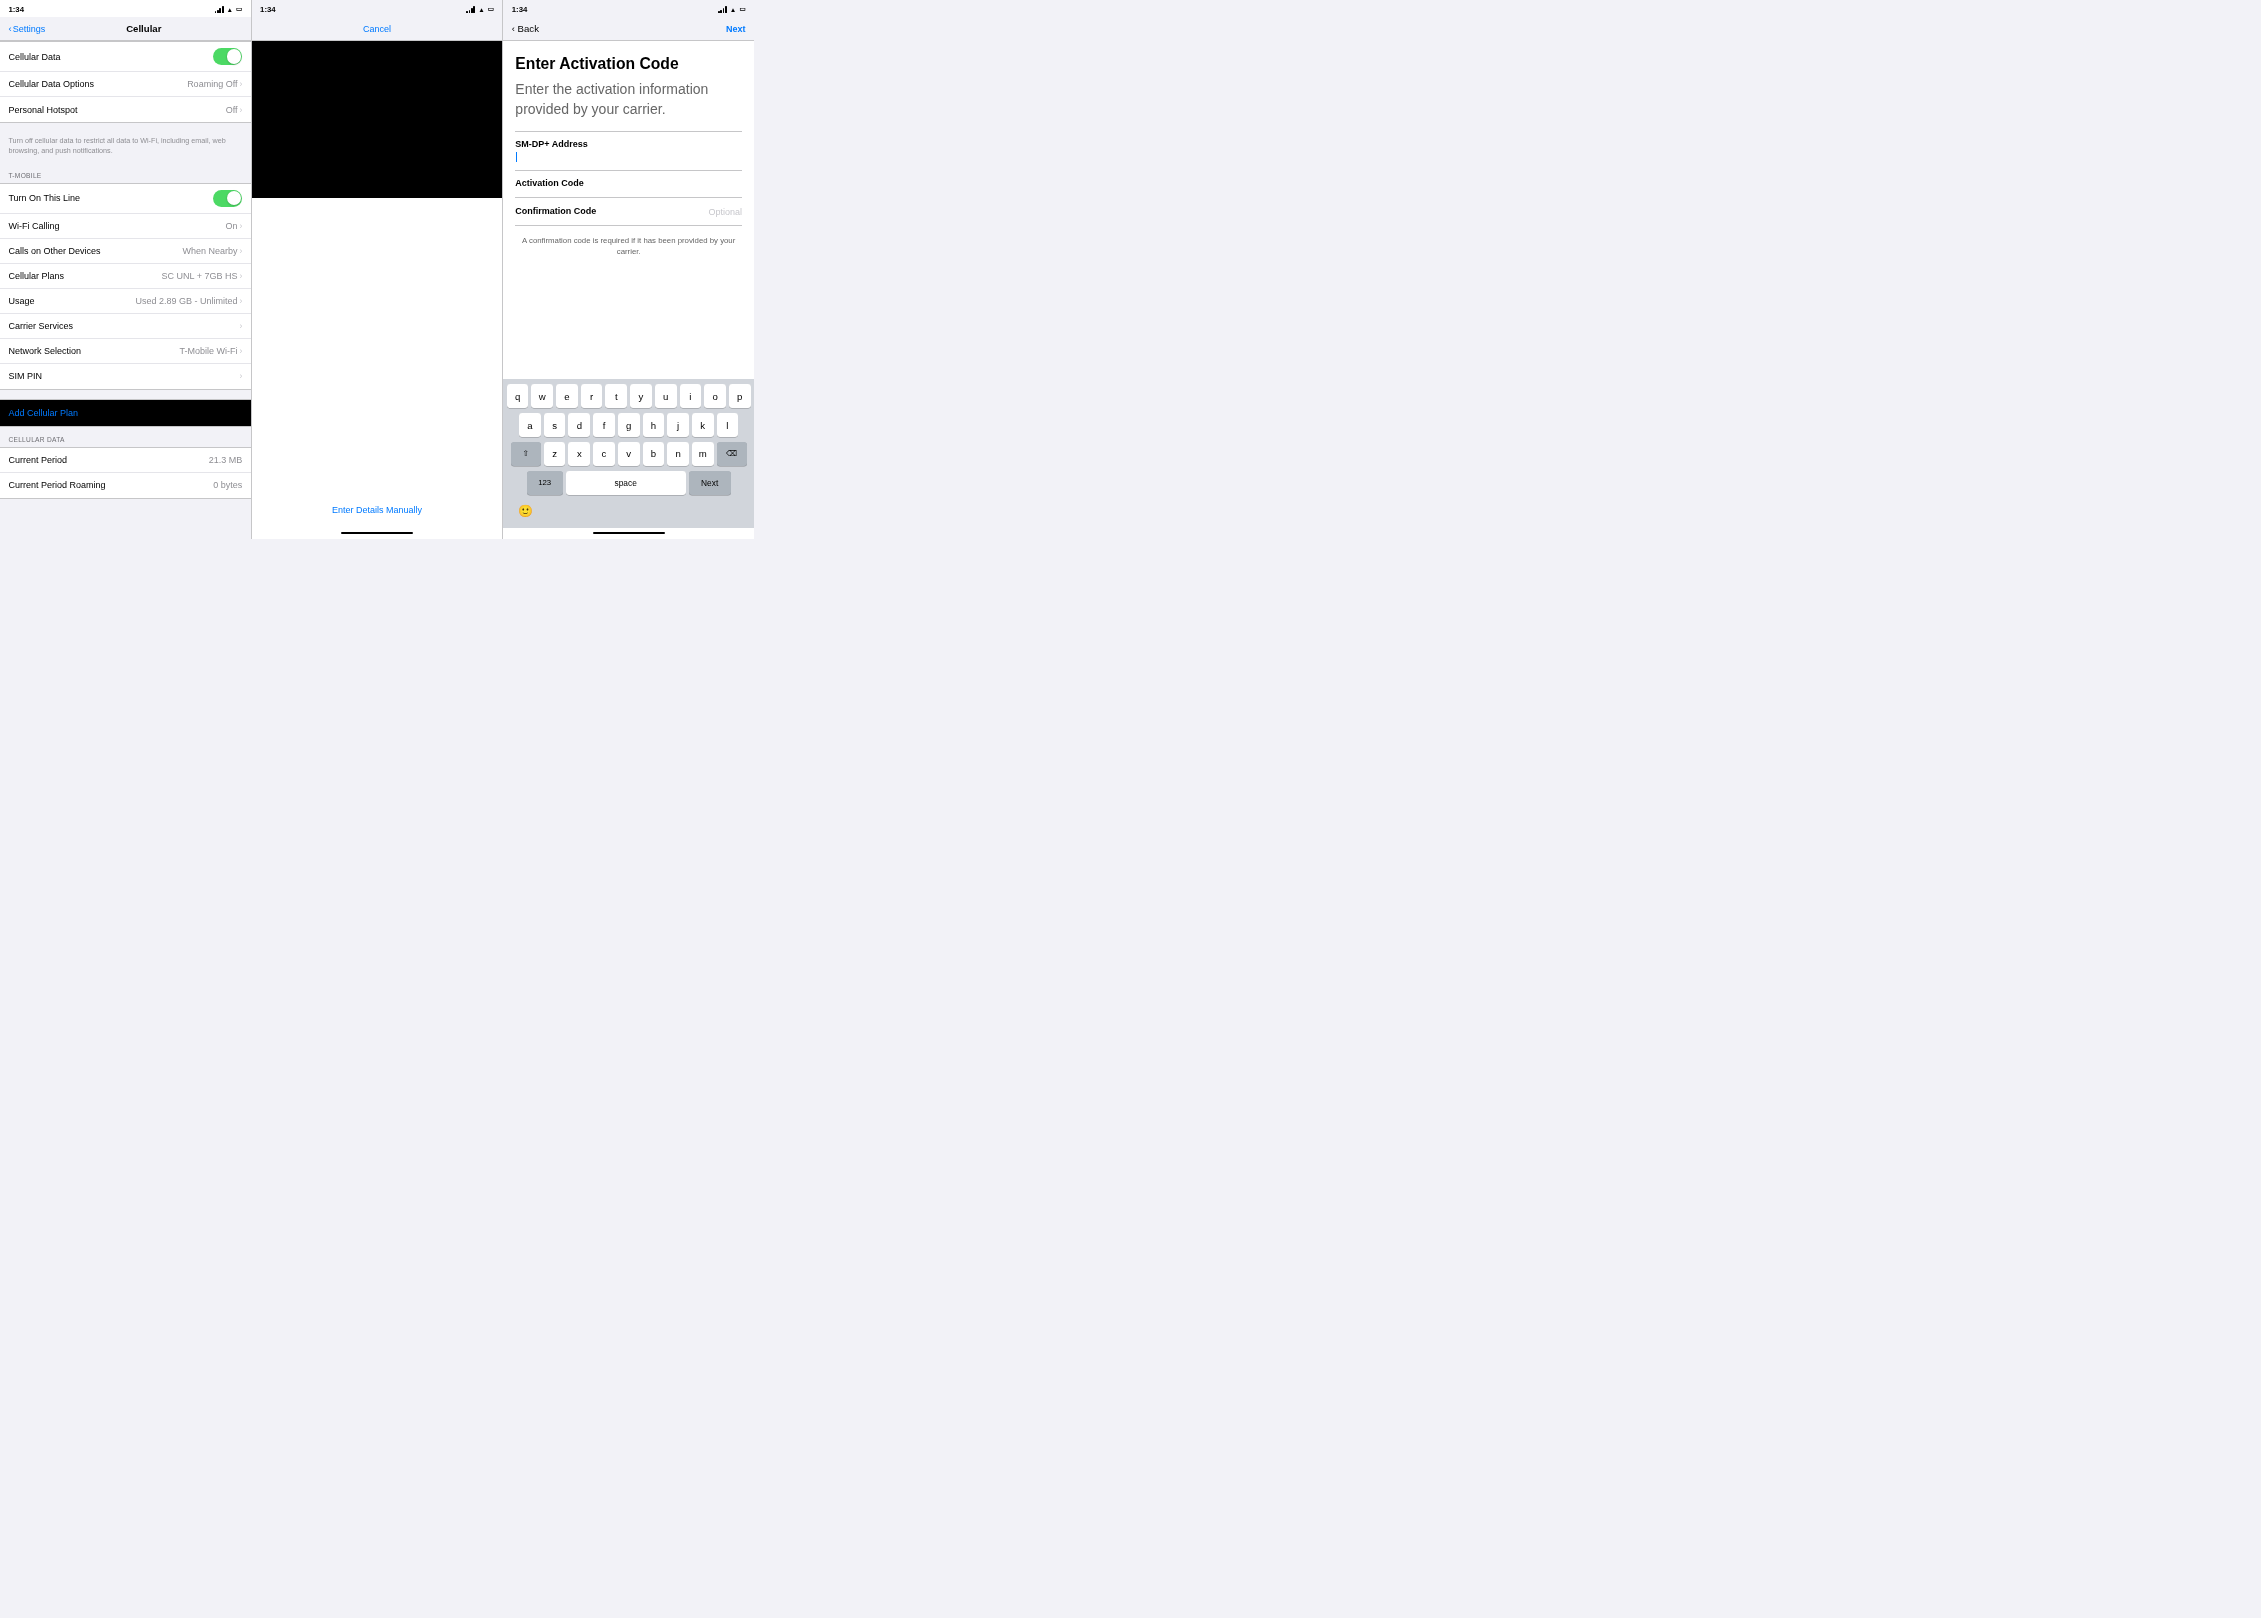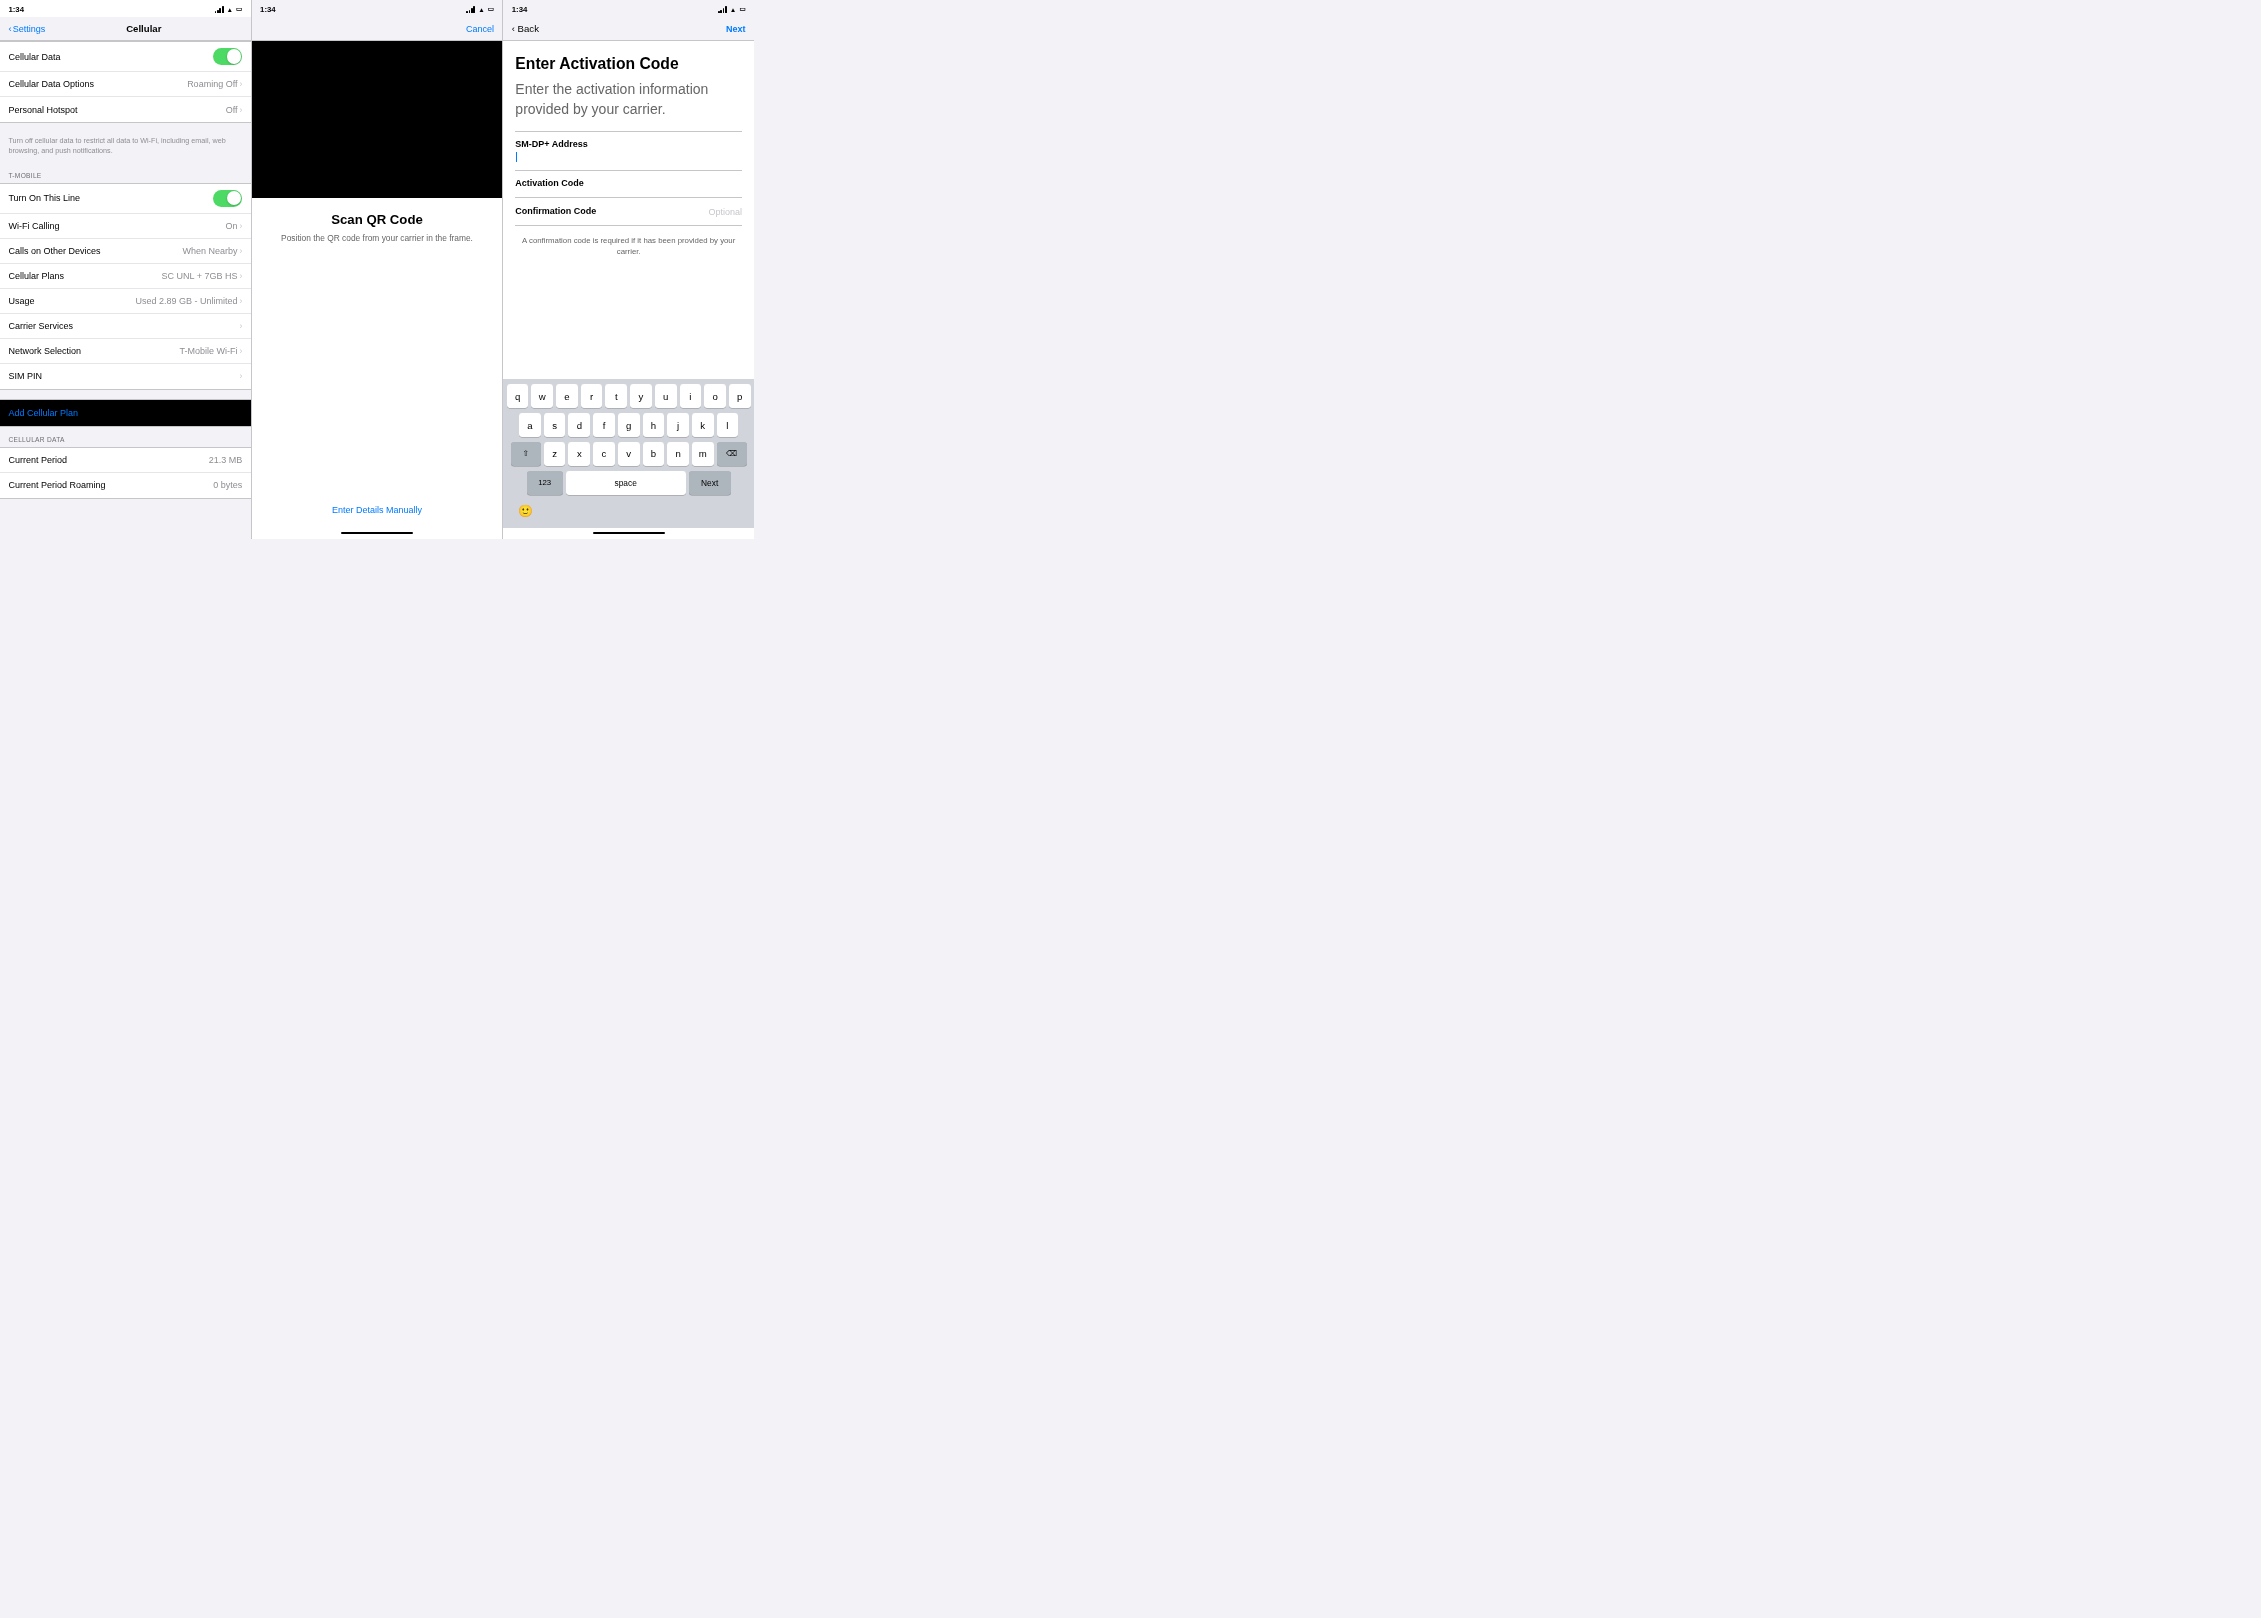--- a/index.html
+++ b/index.html
@@ -141,21 +141,21 @@
       display: flex;
       flex-direction: column;
       background: white;
       border-right: 0.6px solid #c6c6c8;
       overflow: hidden;
     }
 
     .panel2 .nav-bar2 {
       display: flex;
       align-items: center;
-      justify-content: flex-end;
+      justify-content: center;
       background: #f2f2f7;
       padding: 4.8px 8.4px;
       border-bottom: 0.6px solid #c6c6c8;
       height: 24px;
     }
 
     .qr-camera {
       width: 100%;
       height: 157px;
       background: #000;
@@ -532,24 +532,20 @@
       <span>▭</span>
     </div>
   </div>
 
   <div class="nav-bar2 panel2-bg" style="display:flex;align-items:center;padding:4.8px 8.4px;border-bottom:0.6px solid #c6c6c8;height:24px;background:#f2f2f7;">
     <span style="font-size:9px;color:#007aff;cursor:pointer;">Cancel</span>
   </div>
 
   <div class="qr-camera"></div>
 
-  <div class="qr-content">
-    <h2 class="qr-title">Scan QR Code</h2>
-    <p class="qr-subtitle">Position the QR code from your carrier in the frame.</p>
-  </div>
 
   <div class="enter-manually">
     <span class="enter-manually-link">Enter Details Manually</span>
   </div>
 
   <div class="home-indicator"></div>
 </div>
 
 <div class="panel3">
   <div class="status-bar" style="background:#f2f2f7;">

